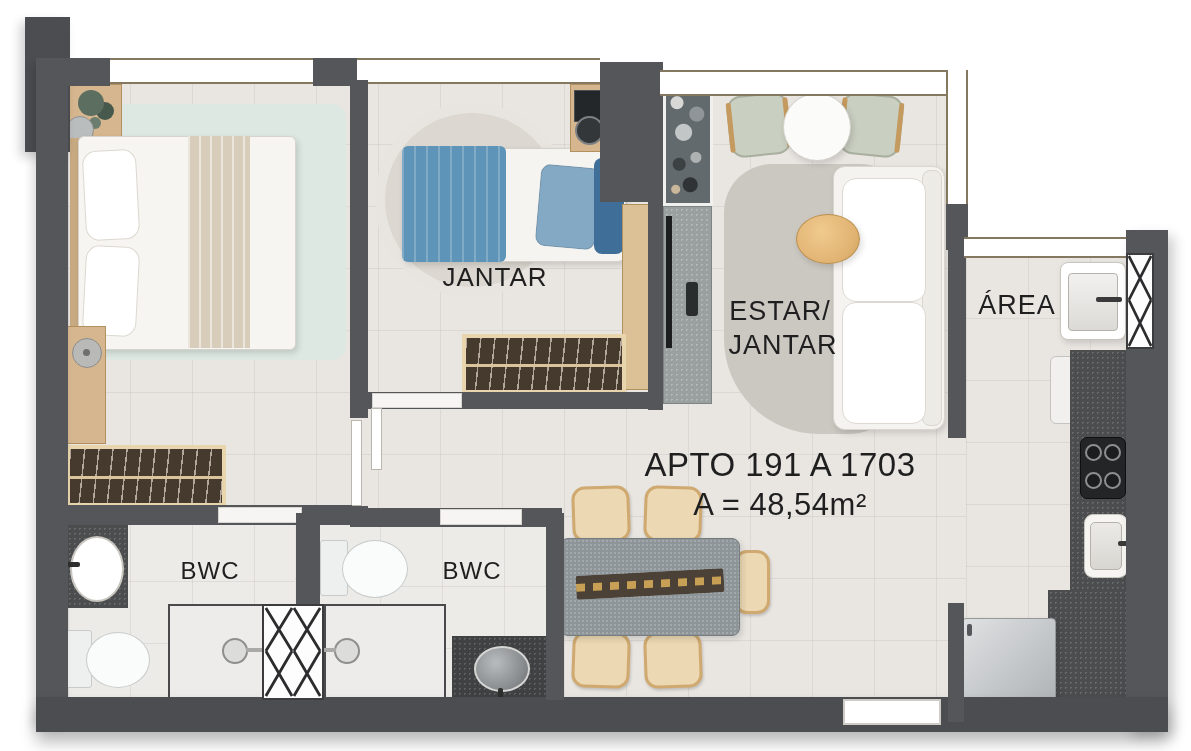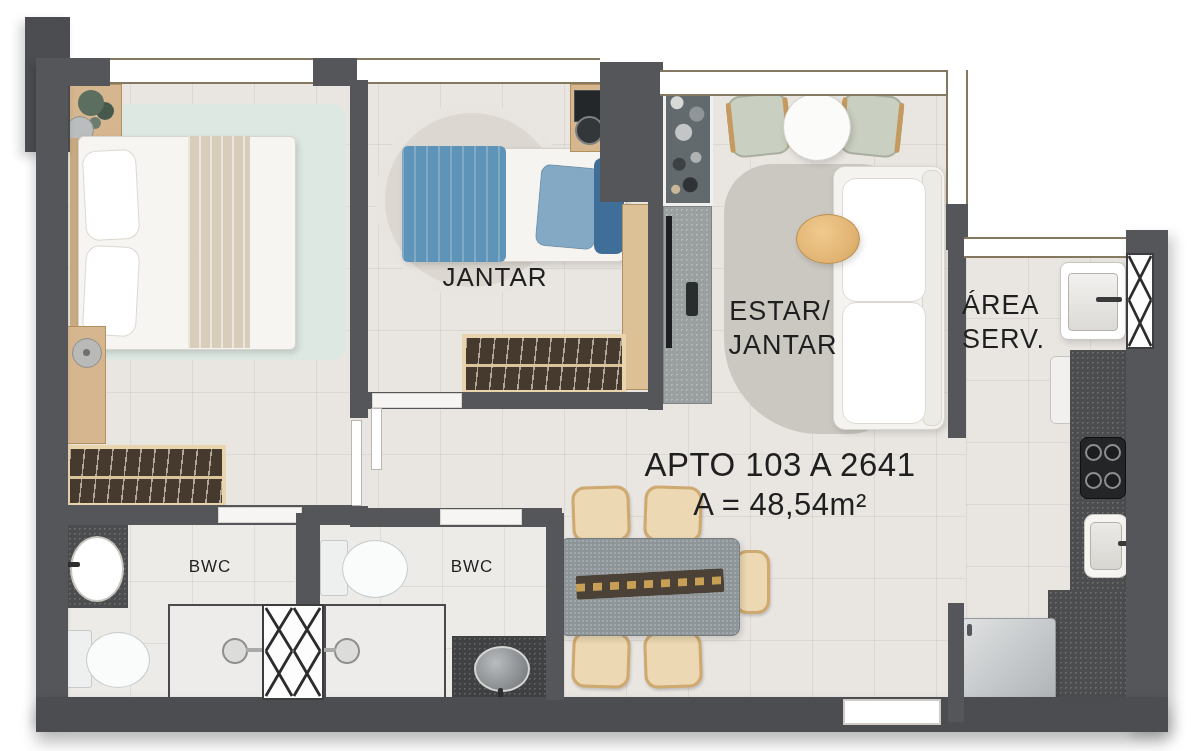--- a/index.html
+++ b/index.html
@@ -21,21 +21,21 @@
   .leaf{position:absolute;background:#ffffff;border:1px solid #b9b6b0;box-sizing:border-box;}
   .xwin{position:absolute;background:#fdfdfd;border:2px solid #3c3c3e;box-sizing:border-box;}
   .xwin svg{display:block;width:100%;height:100%;}
   
   .wood{background:#d6b68e;border:1px solid #b3915f;box-sizing:border-box;}
   .speck{background-color:#4b4d4f;background-image:radial-gradient(rgba(255,255,255,.16) 1px,transparent 1px);background-size:5px 5px;}
   .rail{position:absolute;background:#463a2e;border:4px solid #e8d5ae;box-sizing:border-box;
     background-image:repeating-linear-gradient(96deg,rgba(235,225,210,.65) 0 1.5px,transparent 1.5px 14px);}
   .rail .bar{position:absolute;left:0;right:0;top:50%;height:3px;background:#d9c49c;}
   .lbl{position:absolute;color:#1f1f20;font-size:26px;letter-spacing:1px;text-align:center;white-space:nowrap;}
-  .lbl.small{font-size:17px;}
+  .lbl.small{font-size:24px;}
   .lbl.big{font-size:33px;font-weight:500;letter-spacing:.5px;}
   .shadowed{box-shadow:2px 3px 6px rgba(0,0,0,.14);}
   .burner{position:absolute;width:17px;height:17px;border-radius:50%;border:2px solid #8d8f91;background:#1b1d1f;box-sizing:border-box;}
   .chair{position:absolute;background:#ecd8b2;border:3px solid #cfa96f;border-radius:13px;box-sizing:border-box;box-shadow:1px 2px 3px rgba(0,0,0,.18);}
   .sagechair{position:absolute;background:#c9cfc1;border:2px solid #a9af9f;border-radius:15px;box-sizing:border-box;}
   .sagechair:before,.sagechair:after{content:"";position:absolute;top:4px;bottom:4px;width:5px;border-radius:3px;background:#c59a5e;}
   .sagechair:before{left:-2px;} .sagechair:after{right:-2px;}
 </style>
 </head>
 <body>
@@ -174,20 +174,19 @@
   <div class="w" style="left:948px;top:603px;width:16px;height:119px;"></div>
   <div class="xwin" style="left:262px;top:604px;width:62px;height:96px;">
     <svg viewBox="0 0 62 96" preserveAspectRatio="none">
         <path d="M2 2 L30 47 M30 2 L2 47 M2 47 L30 94 M30 47 L2 94 M32 2 L60 47 M60 2 L32 47 M32 47 L60 94 M60 47 L32 94" stroke="#2c2c2e" stroke-width="3" fill="none"></path>
       </svg>
   </div>
 
   <div class="lbl" style="left:420px;top:262px;width:150px;">JANTAR</div>
   <div class="lbl" style="left:708px;top:330px;width:150px;font-size:27px;">JANTAR</div>
   <div class="lbl" style="left:705px;top:296px;width:150px;font-size:27px;">ESTAR/</div>
-  <div class="lbl" style="left:952px;top:290px;width:110px;font-size:27px;text-align:left;padding-left:10px;">ÁREA</div>
-  <div class="lbl" style="left:952px;top:324px;width:110px;font-size:27px;text-align:left;padding-left:10px;">SERV.</div>
+  <div class="lbl" style="left:952px;top:290px;width:110px;font-size:27px;text-align:center;padding-left:10px;">ÁREA</div>
   <div class="lbl small" style="left:160px;top:557px;width:100px;">BWC</div>
   <div class="lbl small" style="left:422px;top:557px;width:100px;">BWC</div>
-  <div class="lbl big" style="left:615px;top:446px;width:330px;">APTO 103 A 2641</div>
+  <div class="lbl big" style="left:615px;top:446px;width:330px;">APTO 191 A 1703</div>
   <div class="lbl big" style="left:615px;top:487px;width:330px;font-size:31px;">A = 48,54m²</div>
 
 </div>
 
 </body></html>

